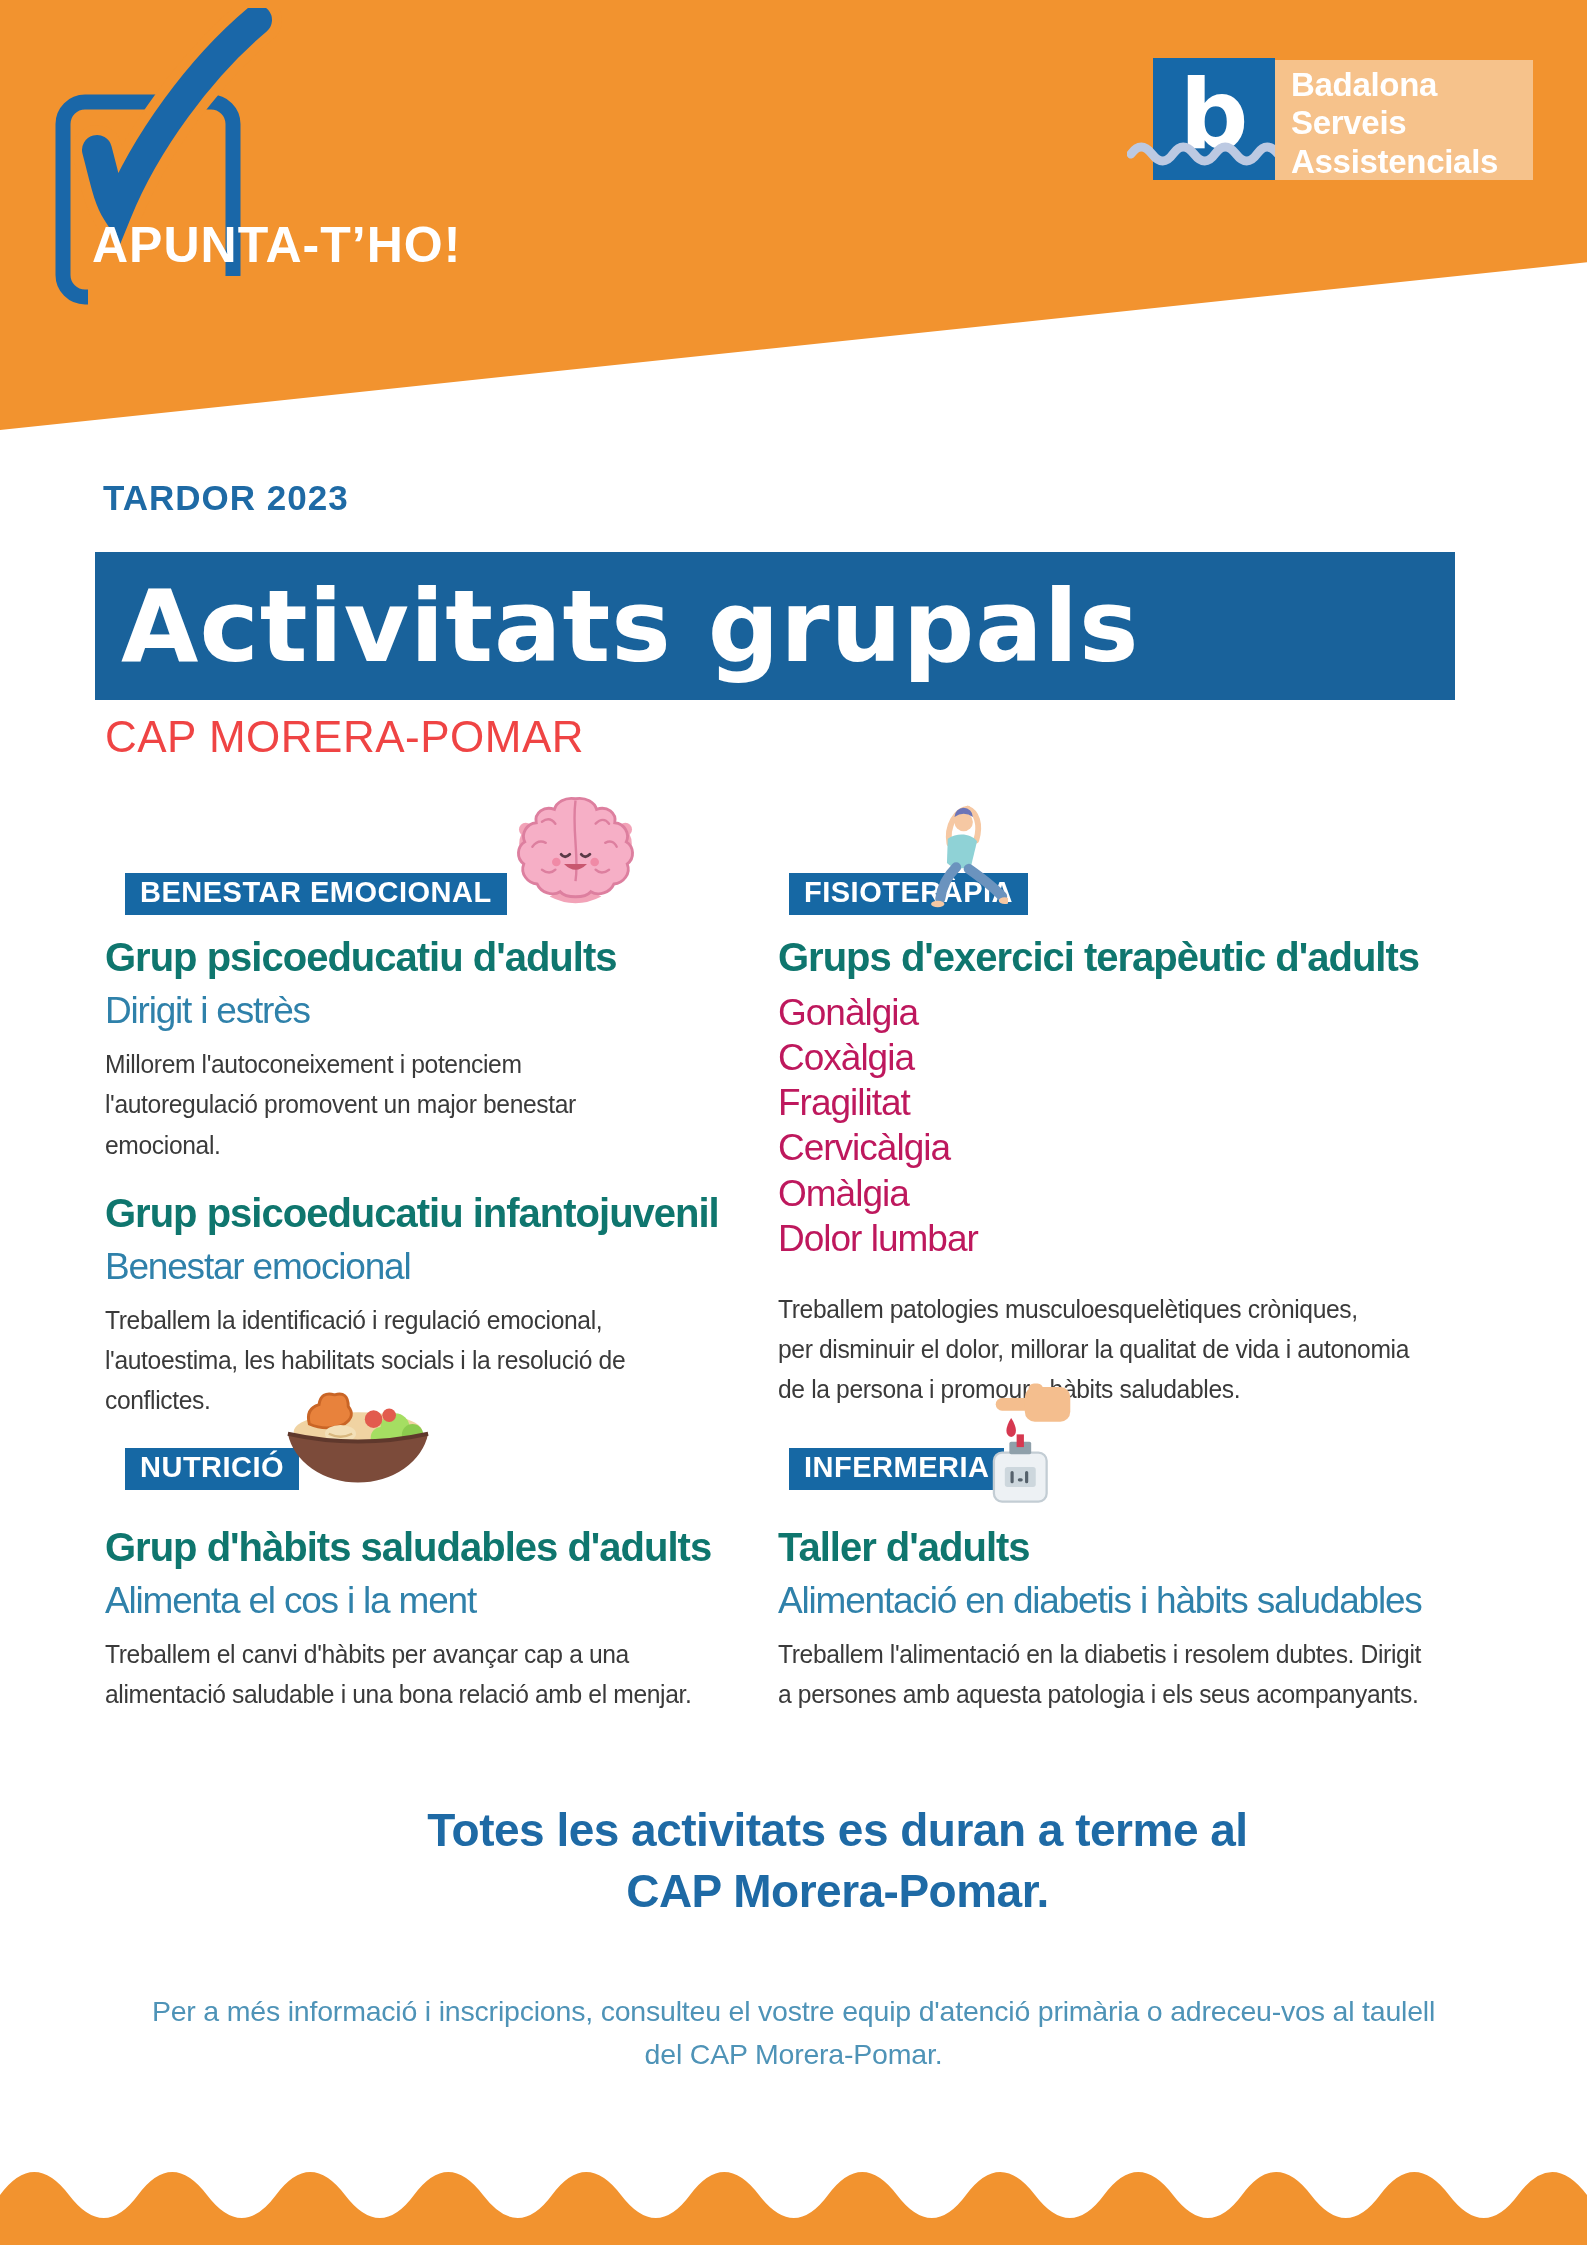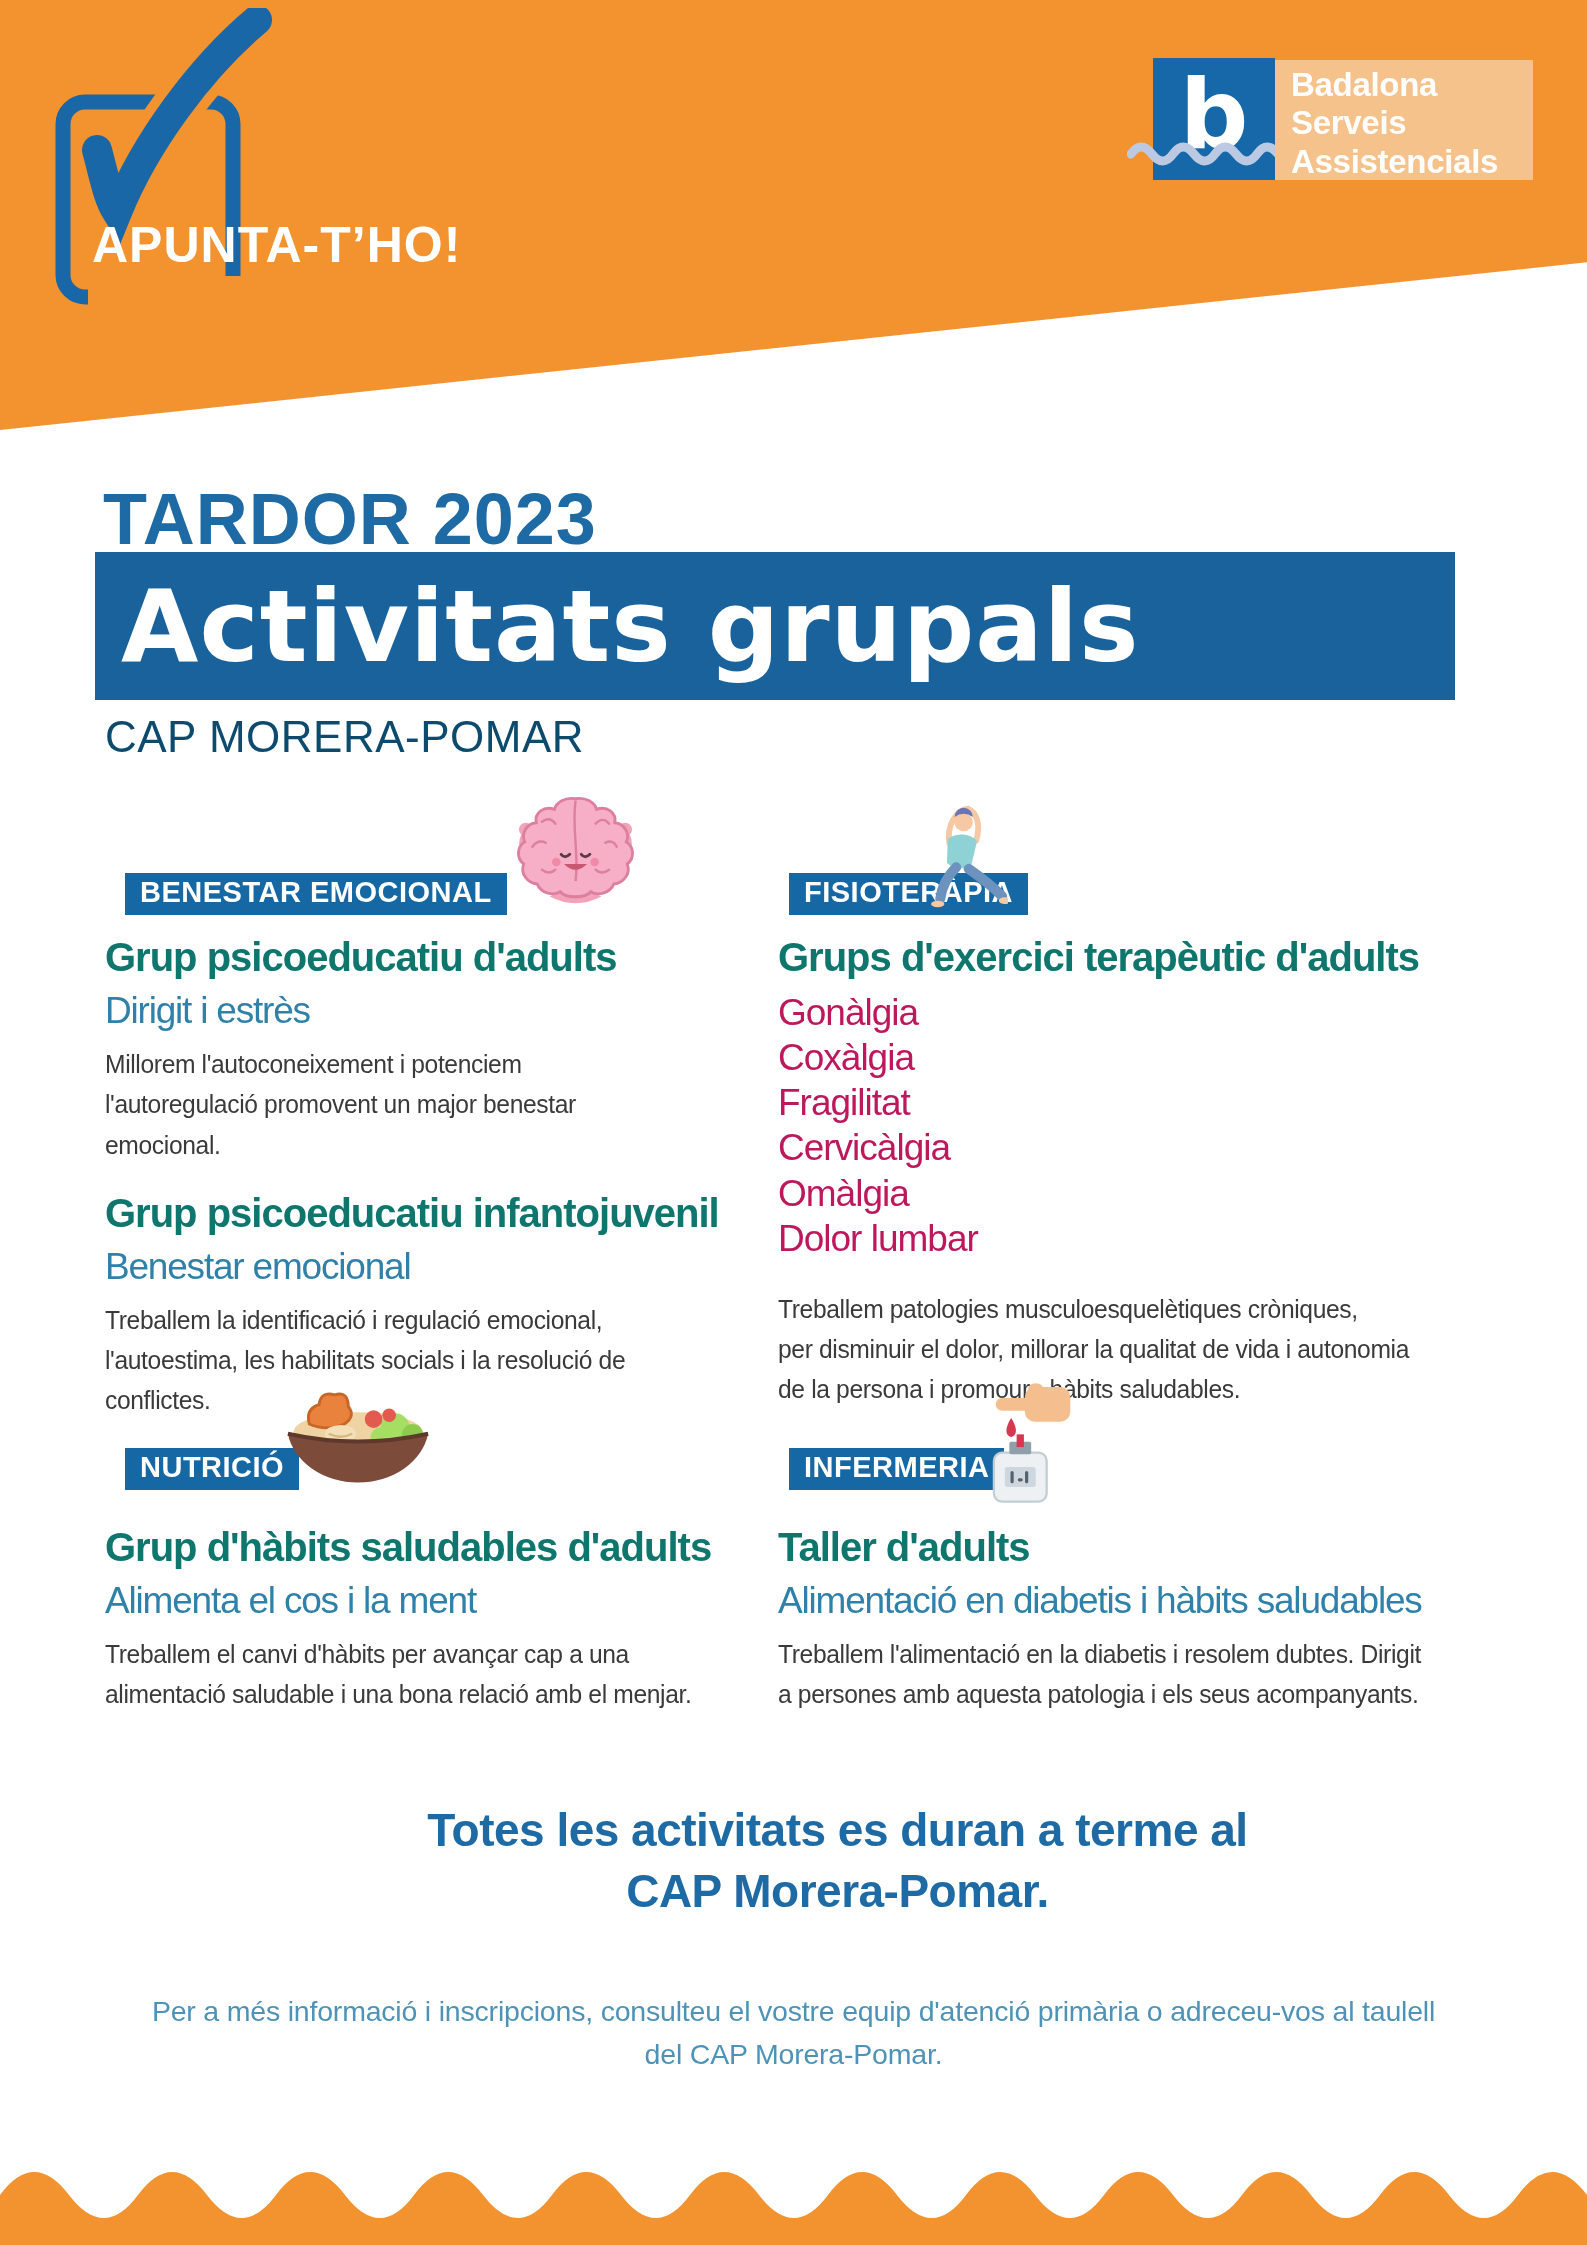--- a/index.html
+++ b/index.html
@@ -36,34 +36,34 @@
     position:absolute;top:2px;left:122px;width:258px;height:120px;background:#F6C28B;
   }
   .bsa-name{
     position:absolute;top:8px;left:138px;
     color:#ffffff;font-weight:bold;font-size:33px;line-height:1.16;
     letter-spacing:-0.3px;white-space:pre-line;
   }
   
   .season{
     position:absolute;top:478px;left:103px;
-    color:#1E6AA5;font-weight:bold;font-size:72px;letter-spacing:1px;white-space:nowrap;
+    color:#1E6AA5;font-weight:bold;font-size:35px;letter-spacing:1px;white-space:nowrap;
   }
   .banner{
     position:absolute;top:552px;left:95px;width:1360px;height:148px;
     background:#19629B;
   }
   .banner-text{
     position:absolute;left:18px;top:0;height:148px;line-height:150px;
     color:#ffffff;font-weight:bold;font-size:100px;letter-spacing:1px;
     font-family:"DejaVu Sans",sans-serif;white-space:nowrap;margin-left:8px;
   }
   .center-name{
     position:absolute;top:712px;left:105px;
-    color:#0c4a6e;font-size:44px;letter-spacing:0.5px;white-space:nowrap;
+    color:#ef4444;font-size:44px;letter-spacing:0.5px;white-space:nowrap;
   }
   
   .sec{position:absolute;}
   .sec-benestar {left:105px;top:795px;width:645px;}
   .sec-fisio    {left:778px;top:795px;width:712px;}
   .sec-nutricio {left:105px;top:1385px;width:645px;}
   .sec-infermeria{left:778px;top:1385px;width:712px;}
   .badge{
     position:absolute;display:inline-block;
     background:#1668A4;color:#ffffff;

